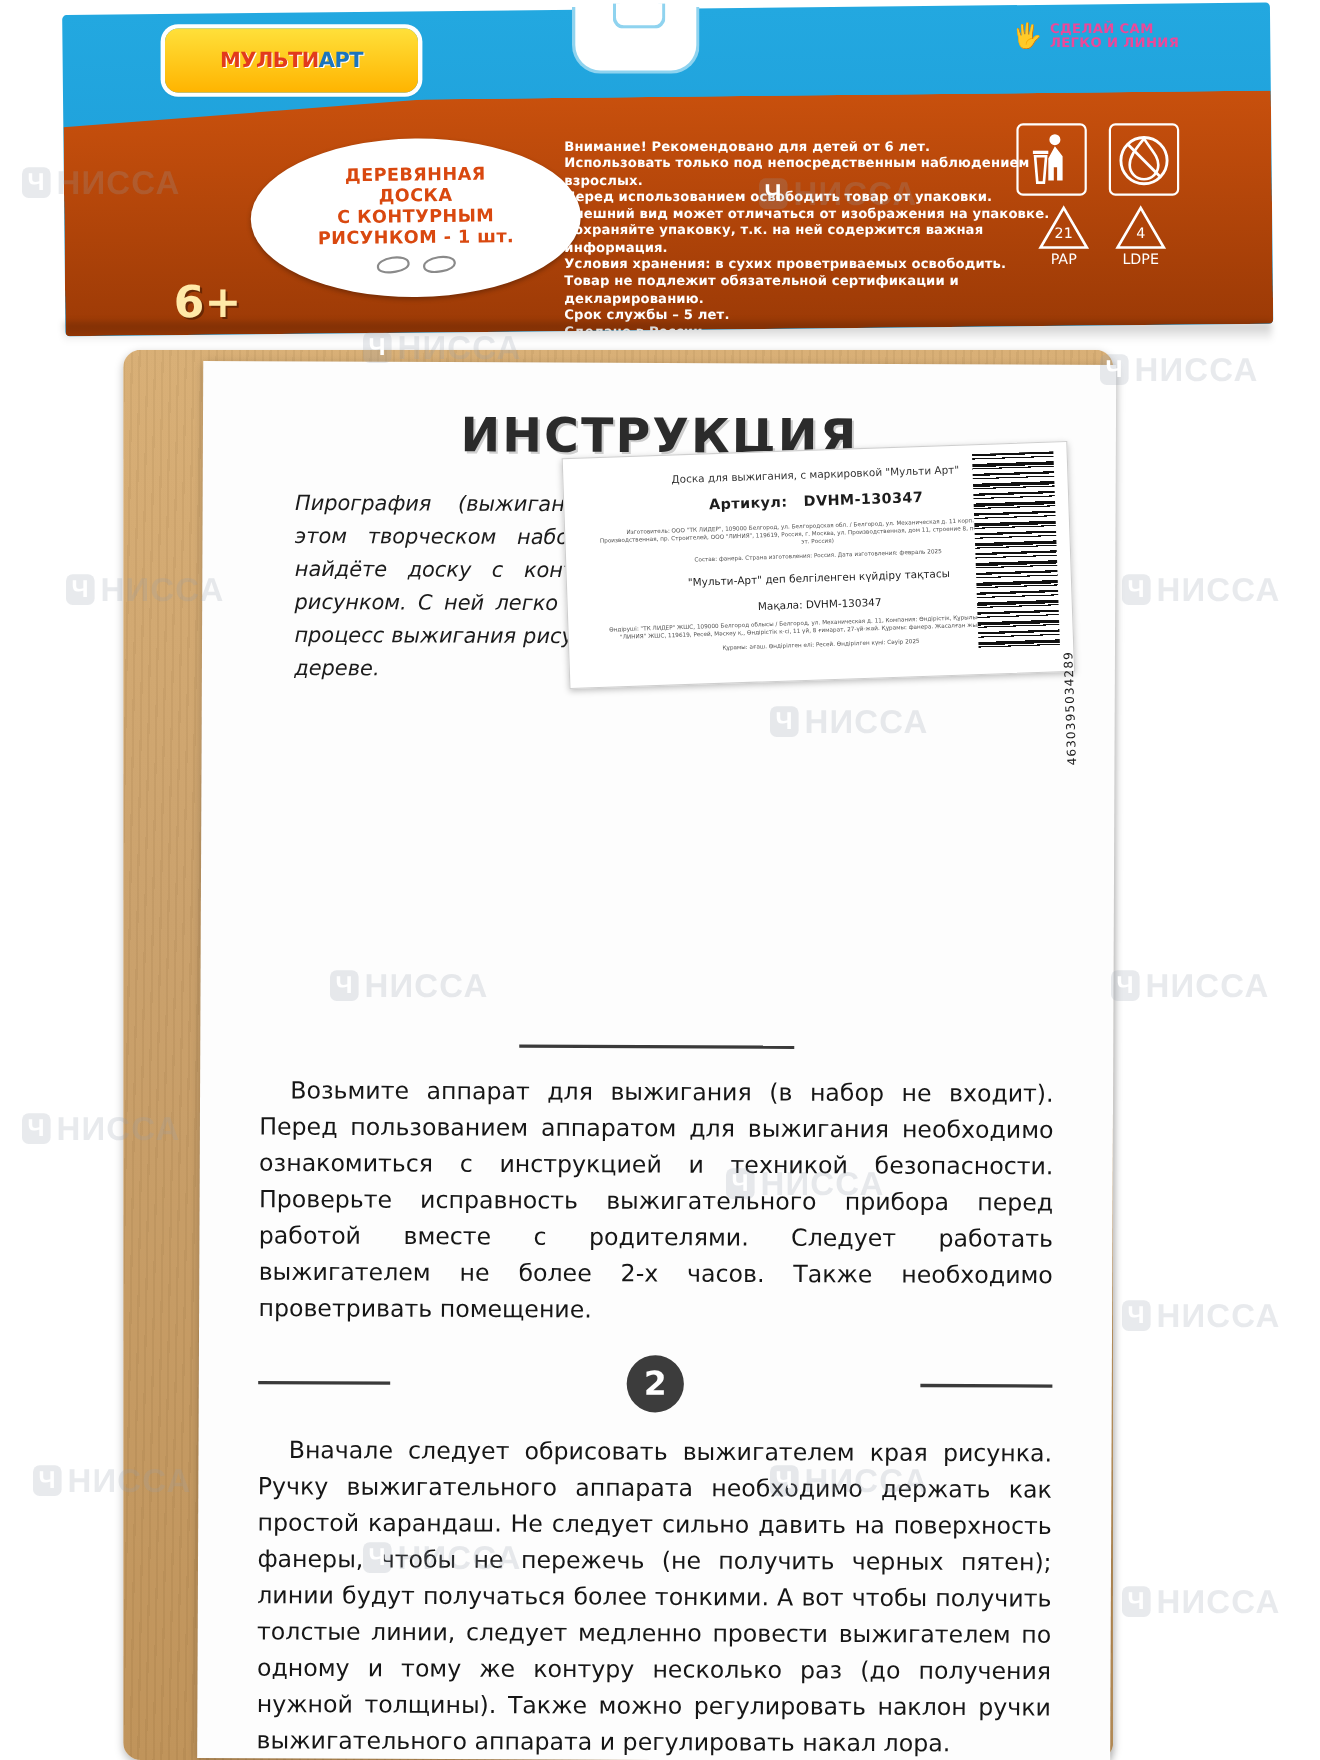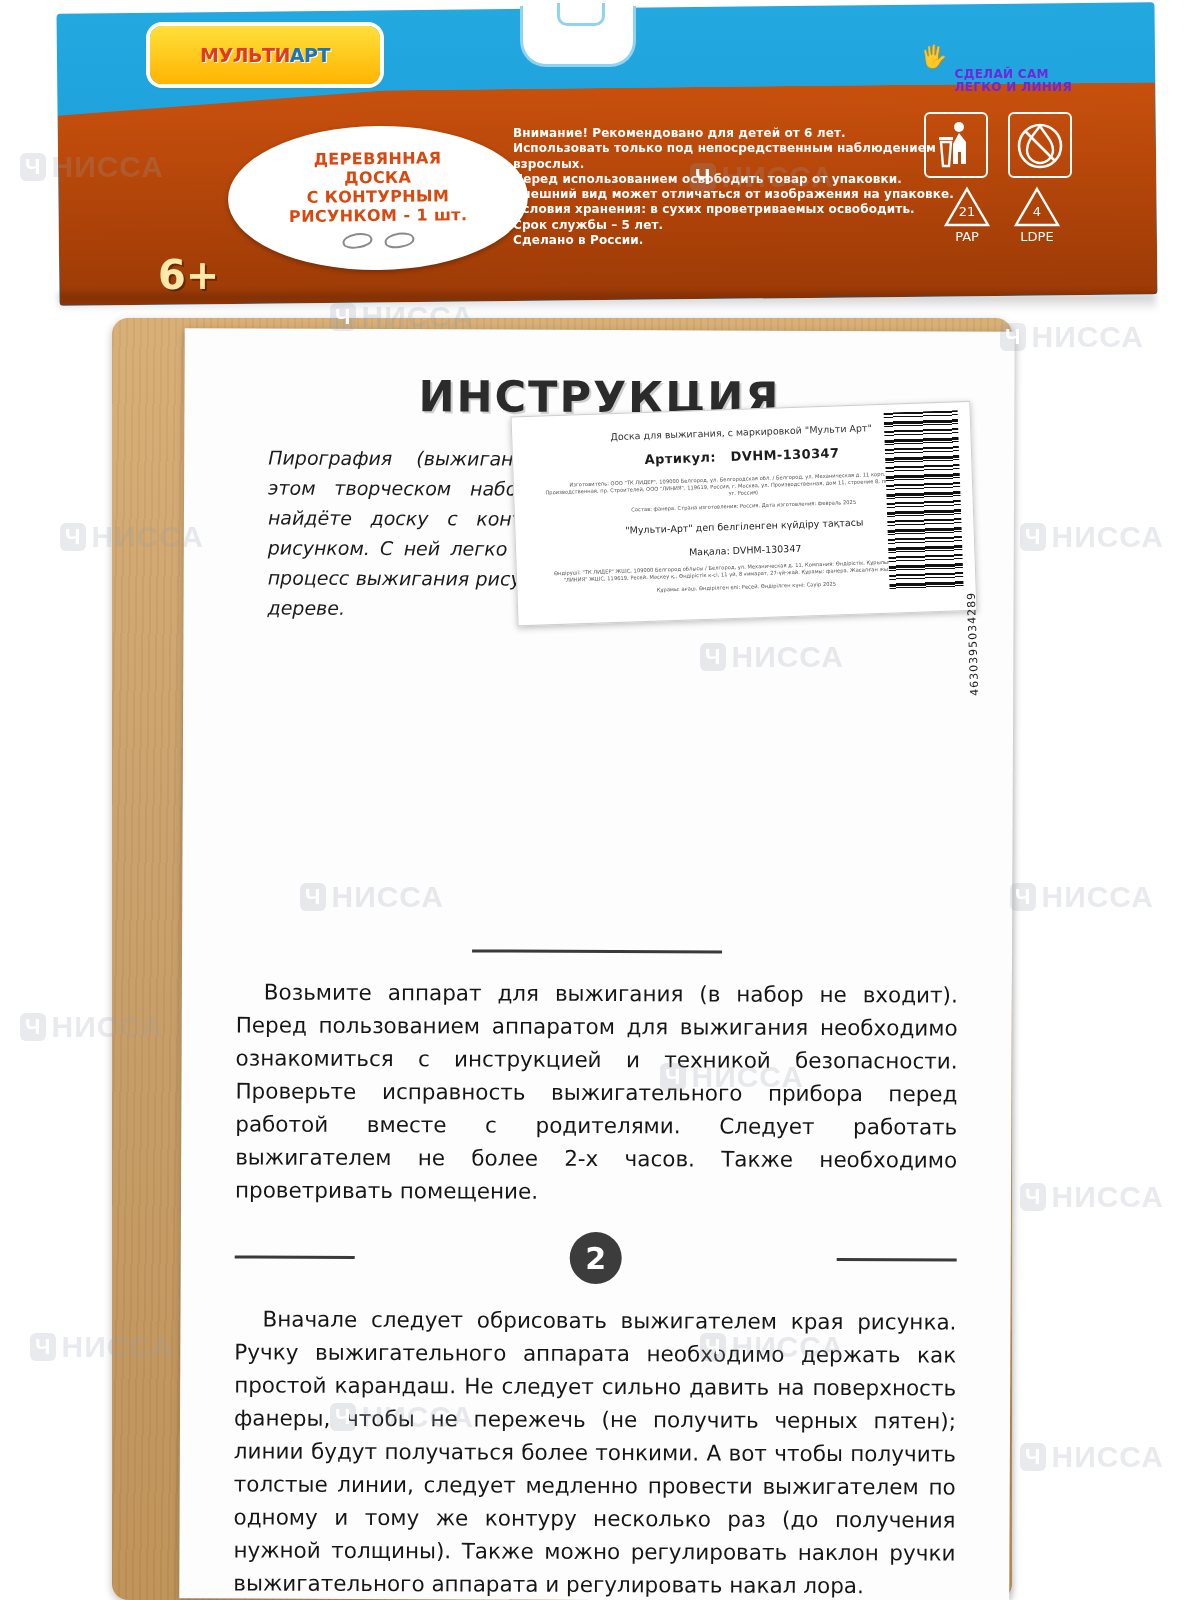--- a/index.html
+++ b/index.html
@@ -131,27 +131,26 @@
     display: flex;
     align-items: center;
     gap: 7px;
   }
   .diy-hands {
     font-size: 22px;
     color: #e2492a;
     line-height: 1;
   }
   .diy-lines {
-    color: #6d28d9;
+    color: #ec4899;
     font-family: "DejaVu Sans", sans-serif;
     font-weight: bold;
     font-size: 12px;
     line-height: 13px;
     letter-spacing: 0.3px;
-    margin-top: 48px;
   }
 
   .oval {
     position: absolute;
     left: 170px;
     top: 118px;
     width: 300px;
     height: 144px;
     border-radius: 50%;
     background: #ffffff;
@@ -462,21 +461,23 @@
     </div>
   </div>
 
   <div class="age-badge">6+</div>
 
   <div class="pkg-text">
     <div>Внимание! Рекомендовано для детей от 6 лет.</div>
     <div>Использовать только под непосредственным наблюдением взрослых.</div>
     <div>Перед использованием освободить товар  от  упаковки.</div>
     <div>Внешний вид может отличаться от изображения на упаковке.</div>
+    <div>Сохраняйте упаковку, т.к. на ней содержится важная информация.</div>
     <div>Условия хранения: в сухих проветриваемых освободить.</div>
+    <div>Товар не подлежит обязательной сертификации и декларированию.</div>
     <div>Срок службы – 5 лет.</div>
     <div>Сделано в России.</div>
   </div>
 
   <div class="icons-row">
     <div class="icons-top">
       <div class="ico">
         <svg width="46" height="50" viewBox="0 0 46 50" aria-hidden="true">
           <circle cx="26" cy="7" r="5" fill="#fff"></circle>
           <path d="M26 13 L20 24 L20 44 L25 44 L25 32 L28 32 L28 44 L33 44 L33 22 Z" fill="#fff"></path>

